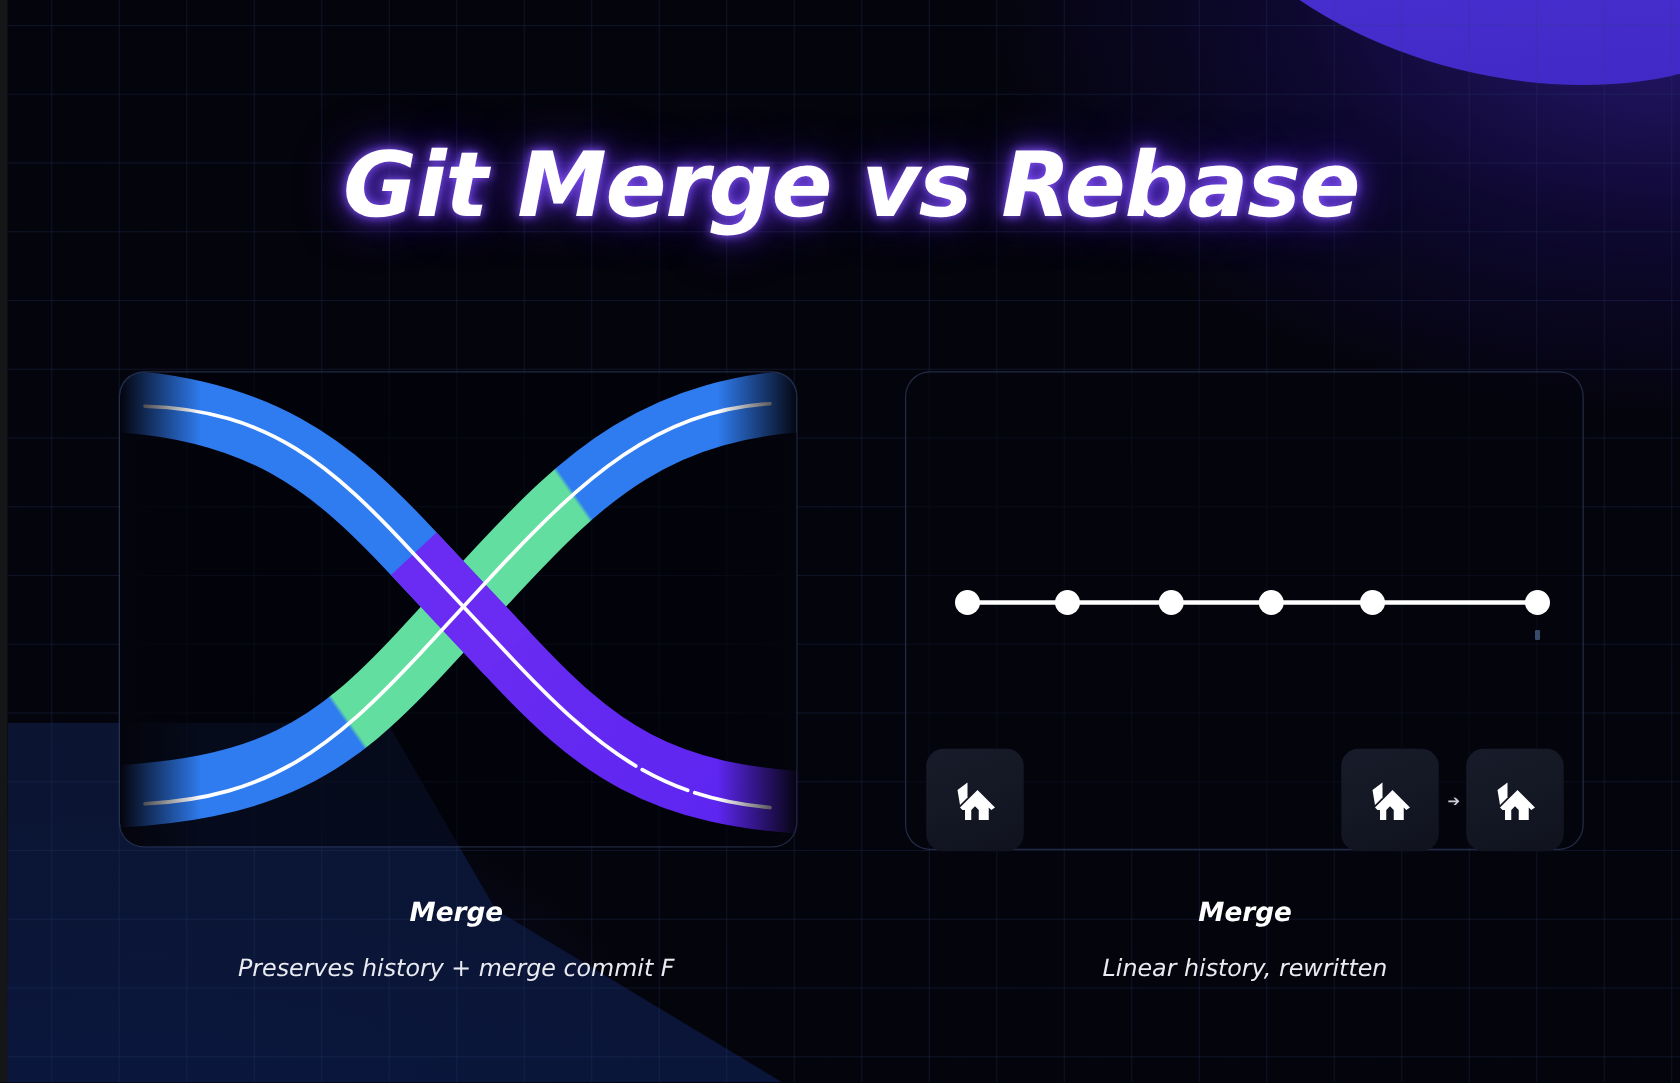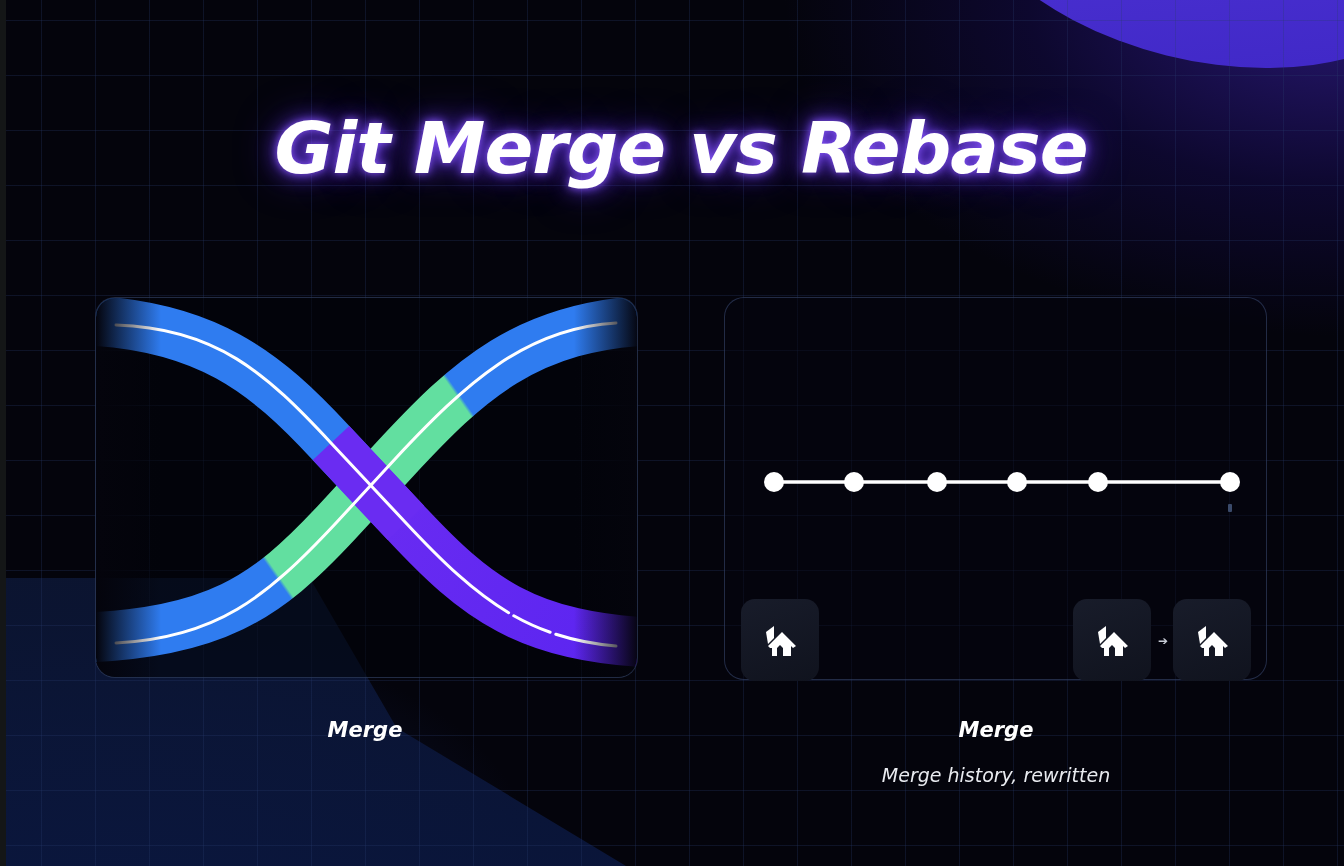--- a/index.html
+++ b/index.html
@@ -128,15 +128,16 @@
   </div>
   <span class="arrow">➔</span>
   <div class="icon-tile tile-3">
     <svg width="40" height="40" viewBox="0 0 40 40">
       <path d="M6 12 L14 6 L14 18 L8 24 Z" fill="#fff"></path>
       <path d="M8 26 L22 12 L36 26 L33 28 L31 26 L31 36 L23 36 L23 28 L20 25 L17 28 L17 36 L12 36 L12 28 L10 28 Z" fill="#fff"></path>
     </svg>
   </div>
 
   <div class="label merge-label">Merge</div>
+  <div class="sub merge-sub">Preserves history + merge commit F</div>
   <div class="label rebase-label">Merge</div>
-  <div class="sub rebase-sub">Merge history, rewritten</div>
+  <div class="sub rebase-sub">Linear history, rewritten</div>
 </div>
 
 </body></html>

